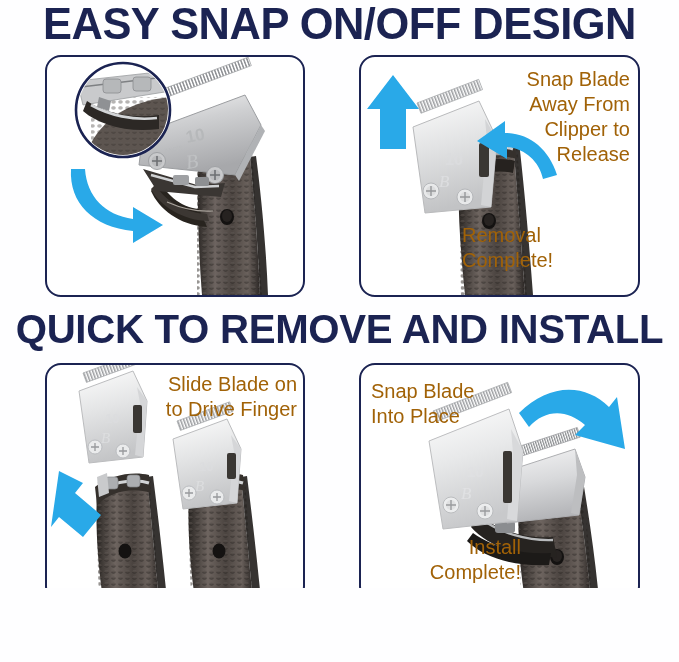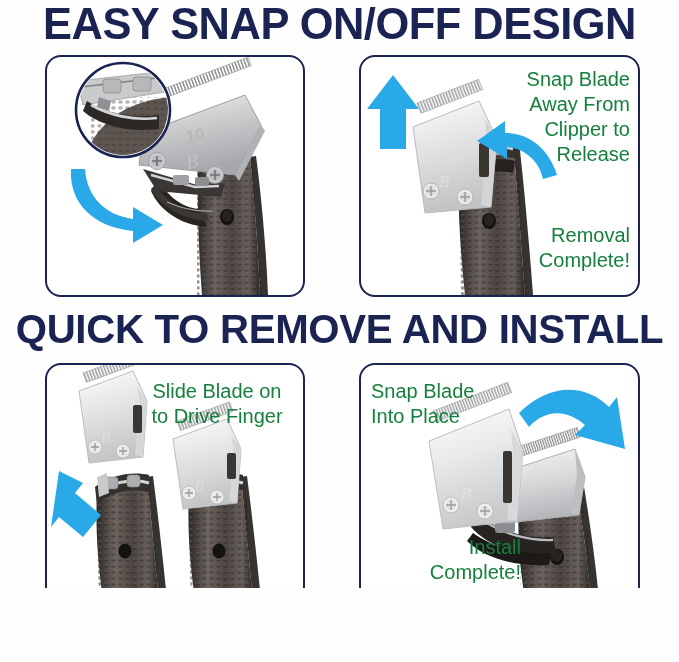--- a/index.html
+++ b/index.html
@@ -50,34 +50,34 @@
     background:#ffffff;
     overflow:hidden;
   }
   #panel-1{left:45px;top:55px;width:256px;height:238px;}
   #panel-2{left:359px;top:55px;width:277px;height:238px;}
   #panel-3{left:45px;top:363px;width:256px;height:235px;}
   #panel-4{left:359px;top:363px;width:277px;height:235px;}
 
   .caption{
     position:absolute;
-    color:#15803d;
+    color:#a16207;
     font-size:20px;
     line-height:25px;
     font-family:"Liberation Sans", sans-serif;
     white-space:pre-line;
   }
 
   
   #cap-1{left:8px;top:165px;width:150px;text-align:center;}
   
   #cap-2a{right:8px;top:10px;width:168px;text-align:right;}
-  #cap-2b{right:8px;top:166px;width:168px;text-align:right;}
-  
-  #cap-3{right:6px;top:14px;width:160px;text-align:center;}
+  #cap-2b{right:8px;top:166px;width:168px;}
+  
+  #cap-3{right:6px;top:7px;width:160px;text-align:right;}
   
   #cap-4a{left:10px;top:14px;width:150px;text-align:left;}
   #cap-4b{left:10px;top:170px;width:150px;text-align:right;}
 
   .art{position:absolute;left:0;top:0;width:100%;height:100%;}
   svg{display:block;}
 </style>
 </head>
 <body>
 

